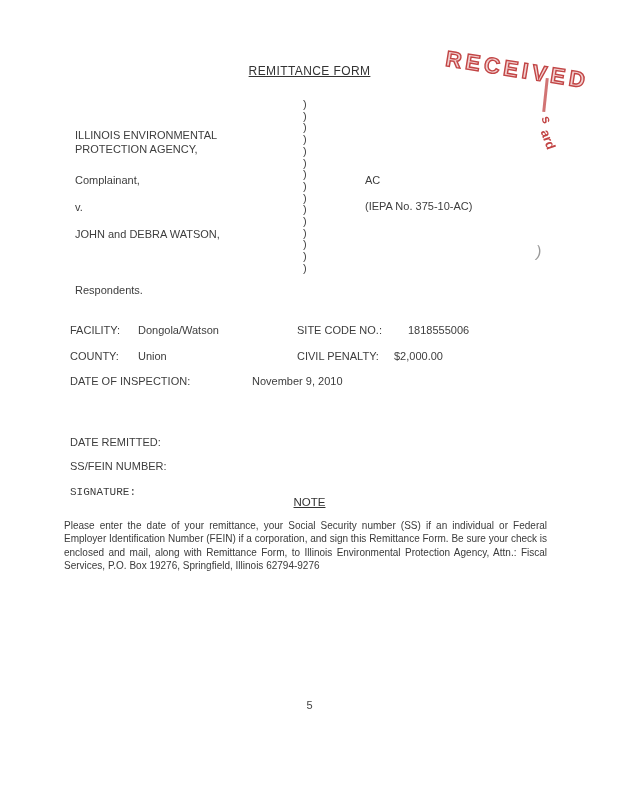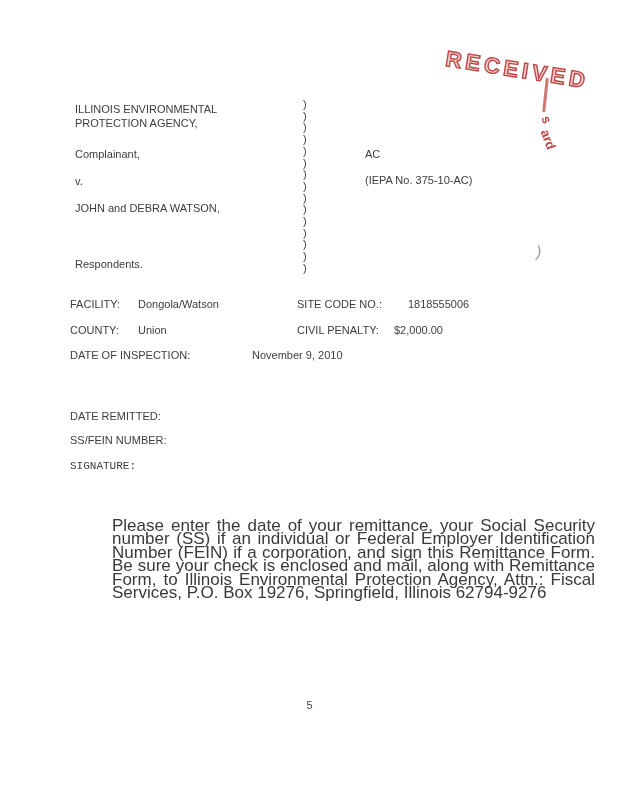--- a/index.html
+++ b/index.html
@@ -6,21 +6,21 @@
   .page {
     position: relative;
     width: 619px;
     height: 800px;
     margin: 0 auto;
     background: #ffffff;
     font-family: "Liberation Sans", sans-serif;
     color: #3d3d3d;
     overflow: hidden;
   }
-  .abs { position: absolute; white-space: nowrap; }
+  .abs { position: absolute; white-space: nowrap; margin-top: 26px; }
   .txt { font-size: 11px; }
   .title {
     position: absolute;
     top: 64px; left: 0; right: 0;
     text-align: center;
     font-size: 12px;
     letter-spacing: 0.4px;
     text-decoration: underline;
     color: #333;
   }
@@ -70,46 +70,46 @@
     top: 496px; left: 0; right: 0;
     text-align: center;
     font-size: 11.5px;
     text-decoration: underline;
     color: #333;
   }
   .note-body {
     position: absolute;
     left: 64px; top: 519px;
     width: 483px;
-    font-size: 17px;
+    font-size: 10px;
     line-height: 13.4px;
     text-align: justify;
     white-space: normal;
     color: #3a3a3a;
-    margin-left: 48px;
   }
   .page-number {
     position: absolute;
     top: 699px; left: 0; right: 0;
     text-align: center;
     font-size: 11px;
     color: #444;
   }
 </style>
 </head>
 <body>
 
 <div class="page">
 
   <div class="stamp">RECEIVED</div>
   <div class="stamp-line"></div>
   <div class="frag frag-s">s</div>
   <div class="frag frag-ard">ard</div>
   <div class="frag-gray">)</div>
 
+  <div class="title">REMITTANCE FORM</div>
 
   <div class="abs txt" style="left:75px; top:103px;">ILLINOIS ENVIRONMENTAL</div>
   <div class="abs txt" style="left:75px; top:117px;">PROTECTION AGENCY,</div>
   <div class="abs txt" style="left:75px; top:148px;">Complainant,</div>
   <div class="abs txt" style="left:75px; top:175px;">v.</div>
   <div class="abs txt" style="left:75px; top:202px;">JOHN and DEBRA WATSON,</div>
   <div class="abs txt" style="left:75px; top:258px;">Respondents.</div>
 
   <div class="parens">)
 )
@@ -140,17 +140,18 @@
   <div class="abs txt" style="left:297px; top:324px;">CIVIL PENALTY:</div>
   <div class="abs txt" style="left:394px; top:324px;">$2,000.00</div>
 
   <div class="abs txt" style="left:70px;  top:349px;">DATE OF INSPECTION:</div>
   <div class="abs txt" style="left:215px; top:349px;padding-left:37px;">November 9, 2010</div>
 
   <div class="abs txt" style="left:70px; top:410px;">DATE REMITTED:</div>
   <div class="abs txt" style="left:70px; top:434px;">SS/FEIN NUMBER:</div>
   <div class="abs txt" style="left:70px; top:460px;font-family:Liberation Mono, monospace;">SIGNATURE:</div>
 
+  <div class="note-heading">NOTE</div>
   <div class="note-body">Please enter the date of your remittance, your Social Security number (SS) if an individual or Federal Employer Identification Number (FEIN) if a corporation, and sign this Remittance Form. Be sure your check is enclosed and mail, along with Remittance Form, to Illinois Environmental Protection Agency, Attn.:  Fiscal Services, P.O. Box 19276, Springfield, Illinois  62794-9276</div>
 
   <div class="page-number">5</div>
 
 </div>
 
 </body></html>

